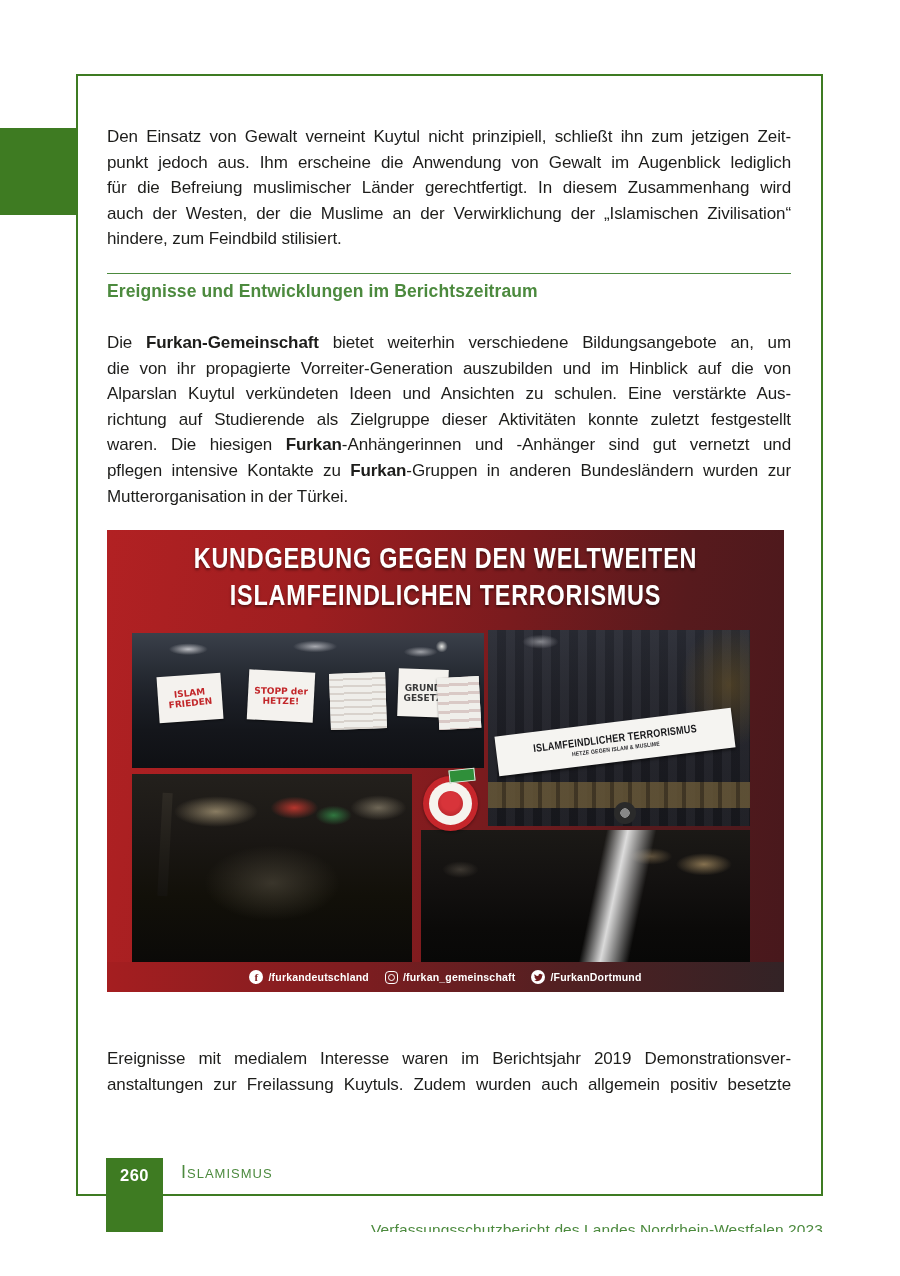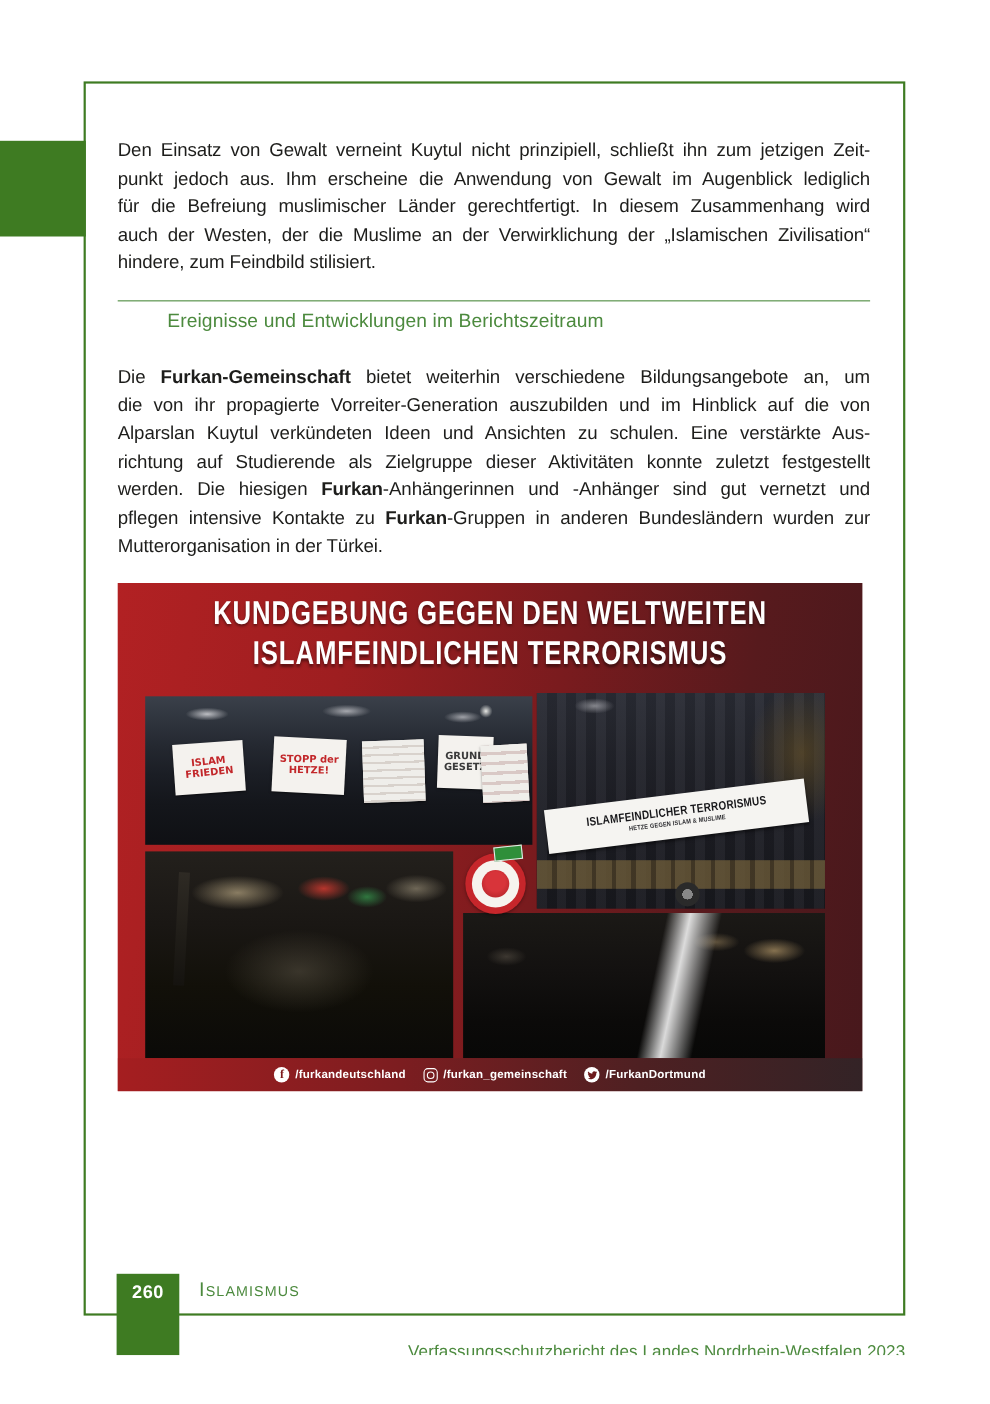--- a/index.html
+++ b/index.html
@@ -130,28 +130,28 @@
 
   <div class="textblock" id="par1">
       <div class="tline"><span>Den Einsatz von Gewalt verneint Kuytul nicht prinzipiell, schließt ihn zum jetzigen Zeit-</span></div>
       <div class="tline"><span>punkt jedoch aus. Ihm erscheine die Anwendung von Gewalt im Augenblick lediglich</span></div>
       <div class="tline"><span>für die Befreiung muslimischer Länder gerechtfertigt. In diesem Zusammenhang wird</span></div>
       <div class="tline"><span>auch der Westen, der die Muslime an der Verwirklichung der „Islamischen Zivilisation“</span></div>
       <div class="tline tline-last"><span>hindere, zum Feindbild stilisiert.</span></div>
     </div>
 
   <div class="rule"></div>
-  <h2 class="section-heading" style="font-weight:normal;margin-left:45px;">Ereignisse und Entwicklungen im Berichtszeitraum</h2>
+  <h2 class="section-heading" style="font-weight:bold;">Ereignisse und Entwicklungen im Berichtszeitraum</h2>
 
   <div class="textblock" id="par2">
       <div class="tline"><span>Die </span><b>Furkan-Gemeinschaft</b><span> bietet weiterhin verschiedene Bildungsangebote an, um</span></div>
       <div class="tline"><span>die von ihr propagierte Vorreiter-Generation auszubilden und im Hinblick auf die von</span></div>
       <div class="tline"><span>Alparslan Kuytul verkündeten Ideen und Ansichten zu schulen. Eine verstärkte Aus-</span></div>
       <div class="tline"><span>richtung auf Studierende als Zielgruppe dieser Aktivitäten konnte zuletzt festgestellt</span></div>
-      <div class="tline"><span>werden. Die hiesigen </span><b>Furkan</b><span>-Anhängerinnen und -Anhänger sind gut vernetzt und</span></div>
+      <div class="tline"><span>waren. Die hiesigen </span><b>Furkan</b><span>-Anhängerinnen und -Anhänger sind gut vernetzt und</span></div>
       <div class="tline"><span>pflegen intensive Kontakte zu </span><b>Furkan</b><span>-Gruppen in anderen Bundesländern wurden zur</span></div>
       <div class="tline tline-last"><span>Mutterorganisation in der Türkei.</span></div>
     </div>
 
   <figure class="figure">
     <div class="fig-title" id="fig-title1">KUNDGEBUNG GEGEN DEN WELTWEITEN</div>
     <div class="fig-title" id="fig-title2">ISLAMFEINDLICHEN TERRORISMUS</div>
 
     <div class="photo p1" id="placards">
         <div class="placard placard-0">
@@ -201,19 +201,23 @@
             <svg viewBox="0 0 24 24">
               <path d="M23.95 4.57a10 10 0 0 1-2.82.77 4.96 4.96 0 0 0 2.16-2.72c-.95.56-2 .96-3.12 1.18a4.92 4.92 0 0 0-8.38 4.48A13.94 13.94 0 0 1 1.64 3.16a4.92 4.92 0 0 0 1.52 6.57 4.9 4.9 0 0 1-2.23-.61v.06a4.92 4.92 0 0 0 3.95 4.83 4.9 4.9 0 0 1-2.21.08 4.93 4.93 0 0 0 4.6 3.42A9.87 9.87 0 0 1 0 19.54a13.94 13.94 0 0 0 7.55 2.21c9.05 0 14-7.5 14-13.99l-.02-.64a10 10 0 0 0 2.42-2.55z"></path>
             </svg>
           </div>
           <span class="social-handle">/FurkanDortmund</span>
         </div>
       </div>
   </figure>
 
 
+  <div class="textblock" id="par3">
+      <div class="tline"><span>Ereignisse mit medialem Interesse waren im Berichtsjahr 2019 Demonstrationsver-</span></div>
+      <div class="tline"><span>anstaltungen zur Freilassung Kuytuls. Zudem wurden auch allgemein positiv besetzte</span></div>
+    </div>
 
   <div class="page-box">
     <span class="page-number">260</span>
   </div>
   <div class="chapter-label">Islamismus</div>
   <div class="report-title">Verfassungsschutzbericht des Landes Nordrhein-Westfalen 2023</div>
 </div>
 
 </body></html>

